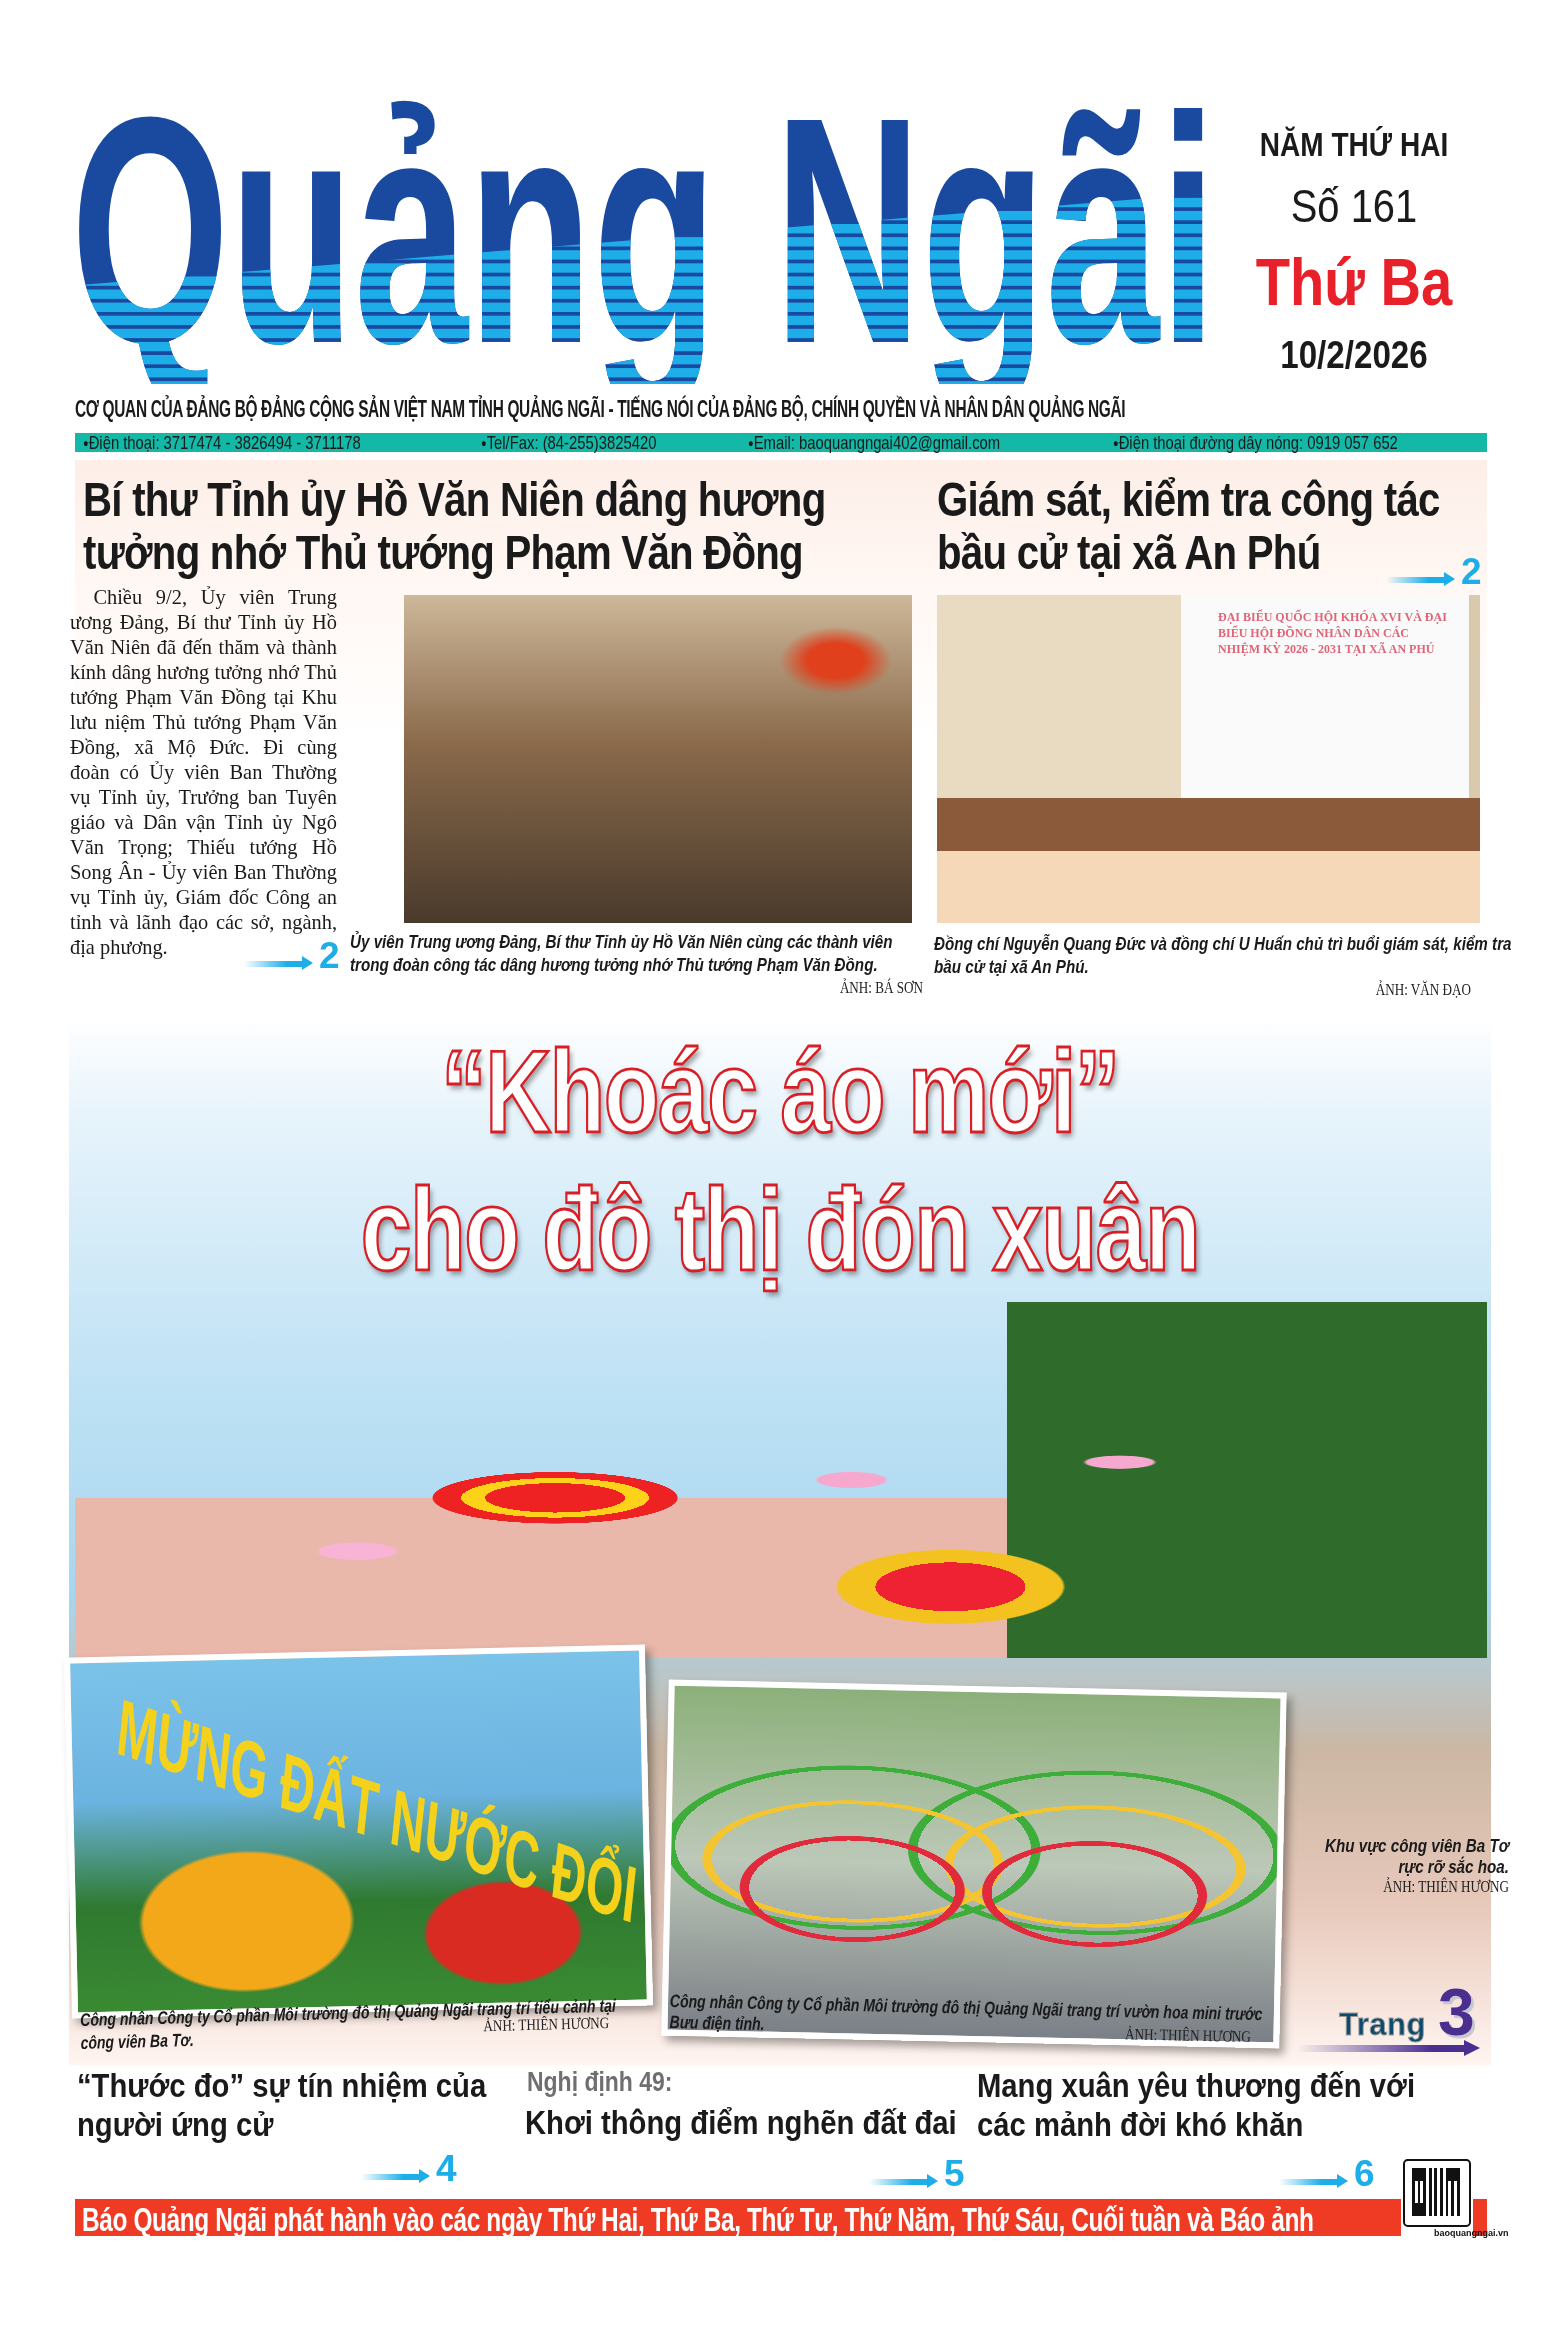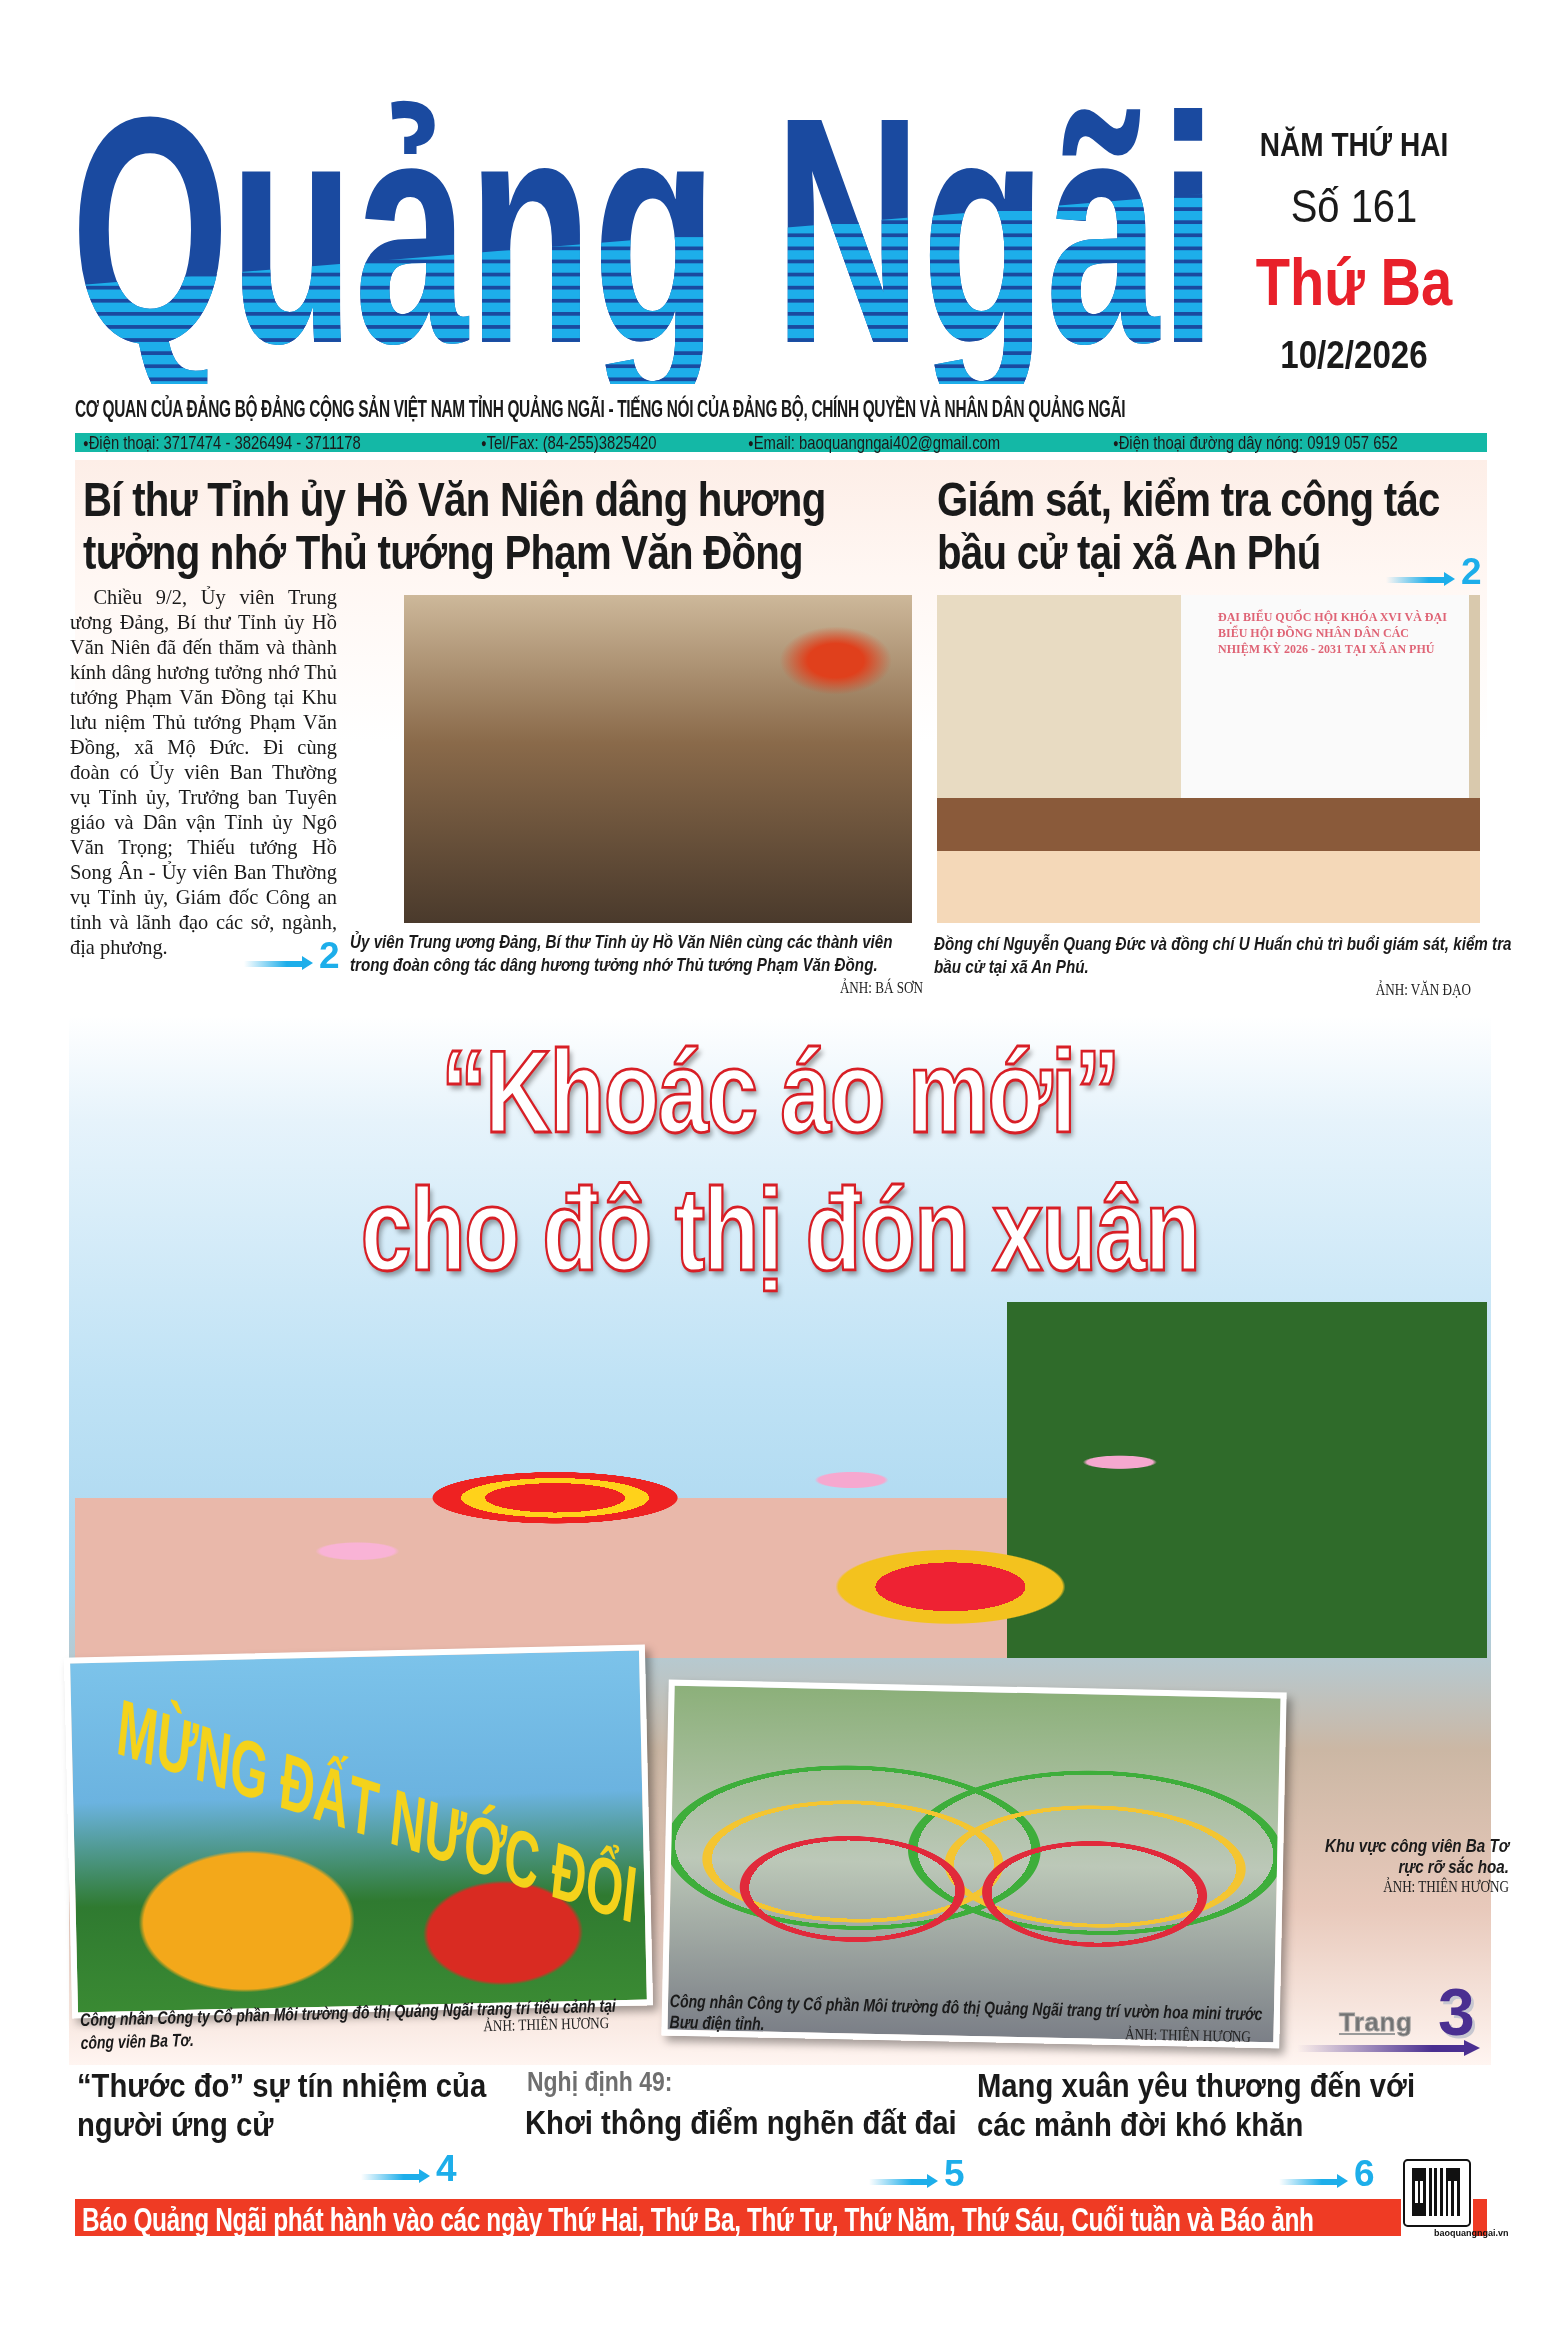--- a/index.html
+++ b/index.html
@@ -169,22 +169,22 @@
 
   #feature-caption {
     left: 1265px; top: 1836px; width: 244px; text-align: right;
     font-weight: 700; font-style: italic; font-size: 19px; line-height: 20.6px; color: #1a1a1a;
     transform: scaleX(0.8); transform-origin: right top;
   }
   #feature-credit { left: 1265px; top: 1878px; width: 244px; font-size: 16px; }
 
   #feature-goto { left: 1297px; top: 1984px; width: 197px; height: 66px; }
   #feature-goto-label {
-    position: absolute; left: 42px; top: 22.5px; font-size: 26px; font-weight: 700;
-    color: #737373; -webkit-text-stroke: 0.9px #9a9a9a; letter-spacing: 0.5px; text-decoration: underline;
+    position: absolute; left: 42px; top: 22.5px; font-size: 31px; font-weight: 700;
+    color: #0c4a6e; -webkit-text-stroke: 0.9px #9a9a9a; letter-spacing: 0.5px;
   }
   #feature-goto-num {
     position: absolute; left: 141px; top: -4.7px; font-size: 66px; font-weight: 700; color: #4a2f91;
     text-shadow: 2.8px 2.8px 0 #c7c7d0; line-height: 1;
   }
   #feature-goto-arrow {
     position: absolute; left: 0; top: 61px; width: 169px; height: 6.6px;
     background: linear-gradient(90deg, rgba(74,47,145,0) 0%, #4a2f91 80%);
   }
   #feature-goto-arrow::after {

